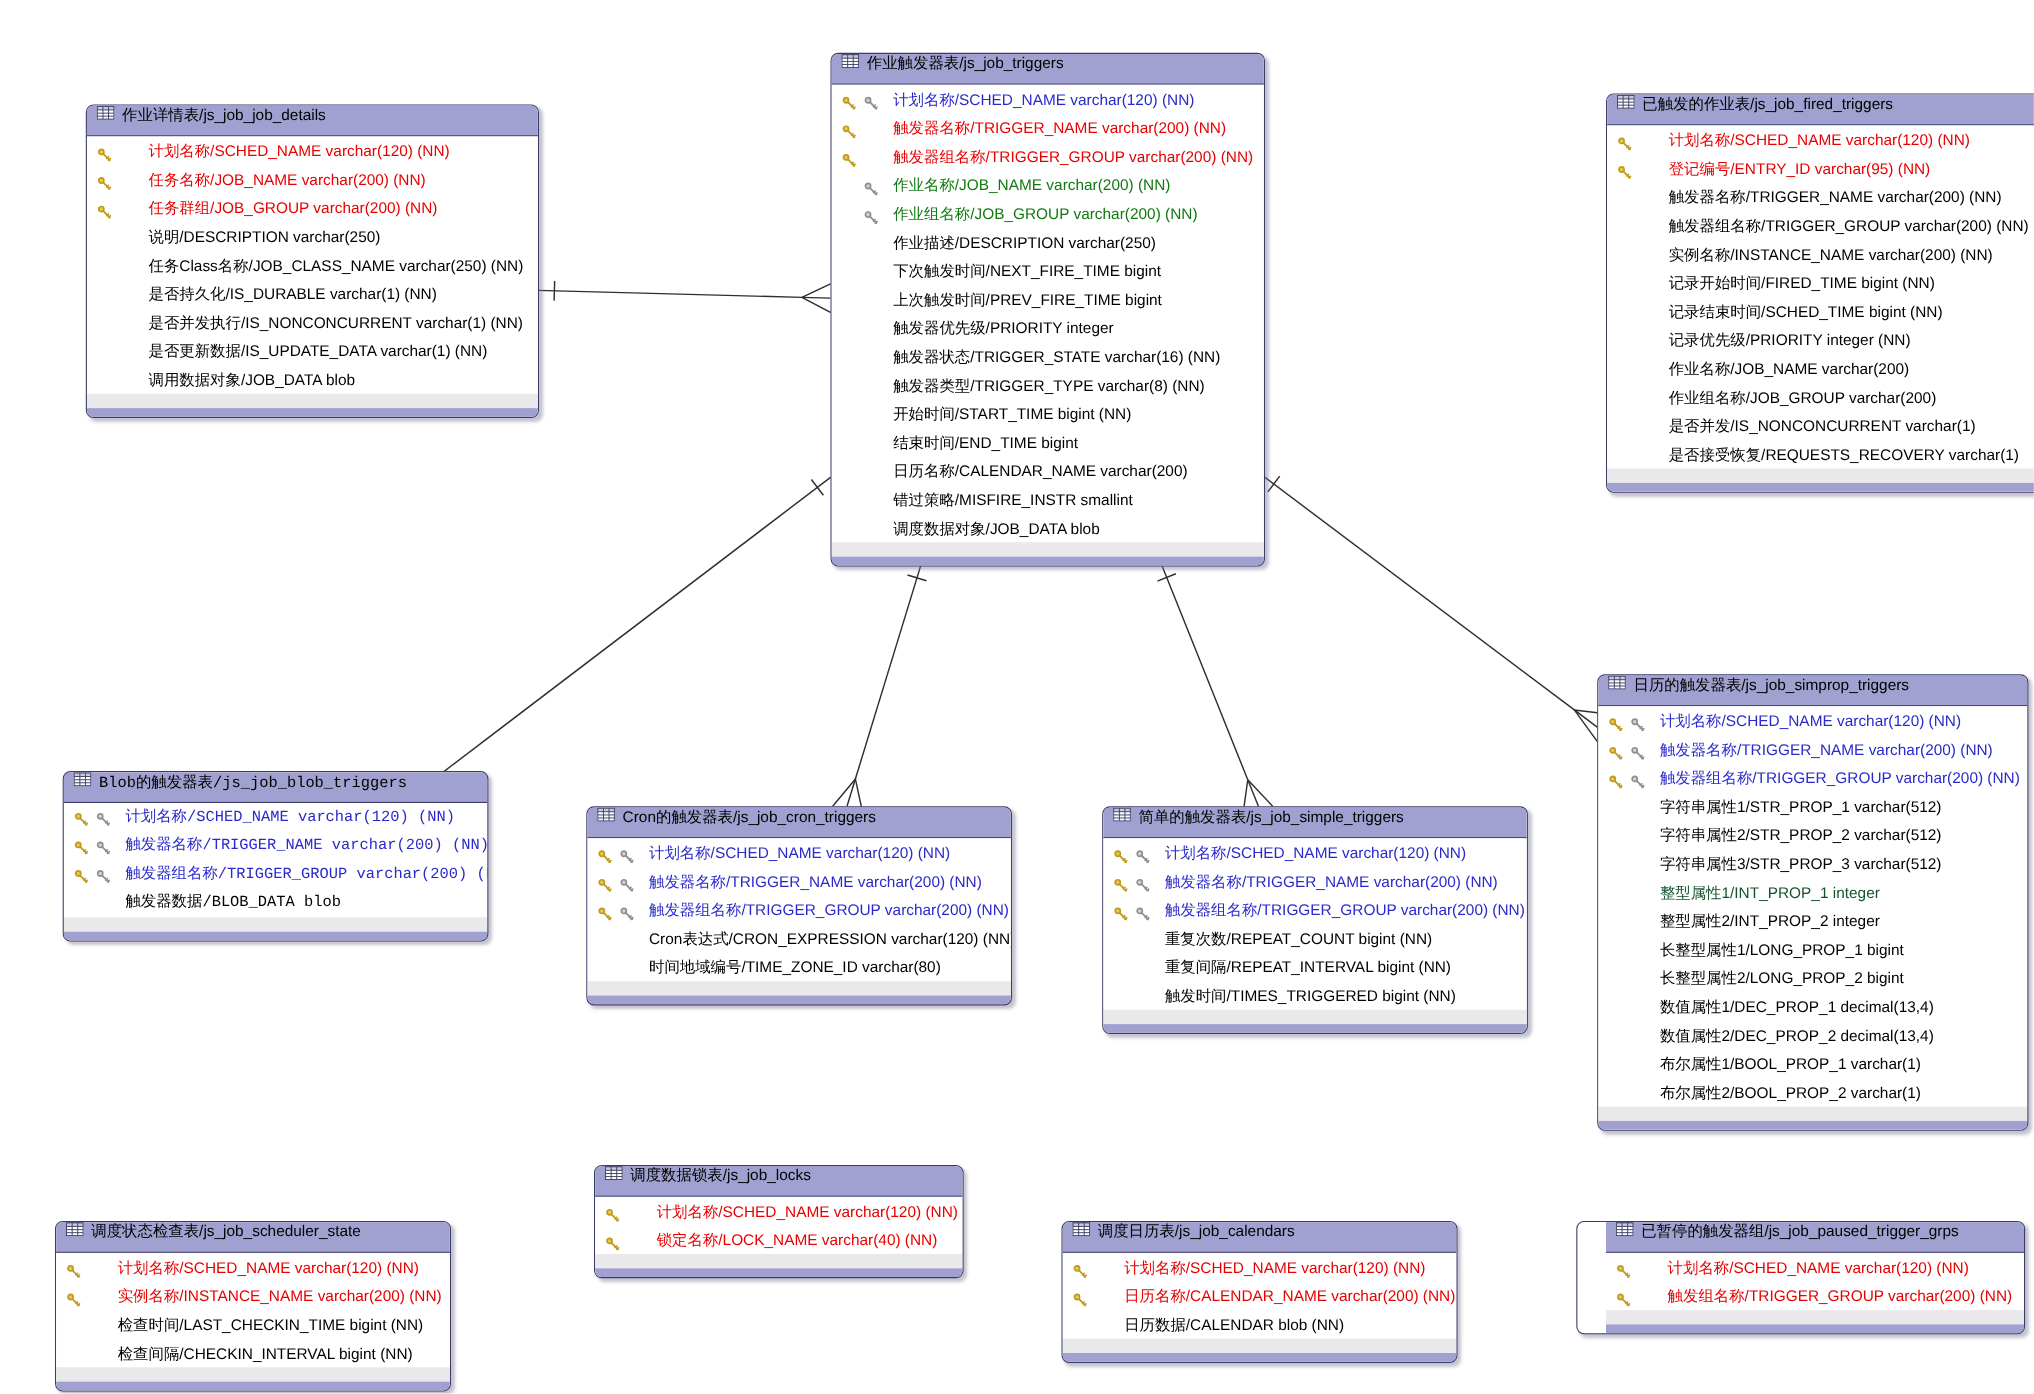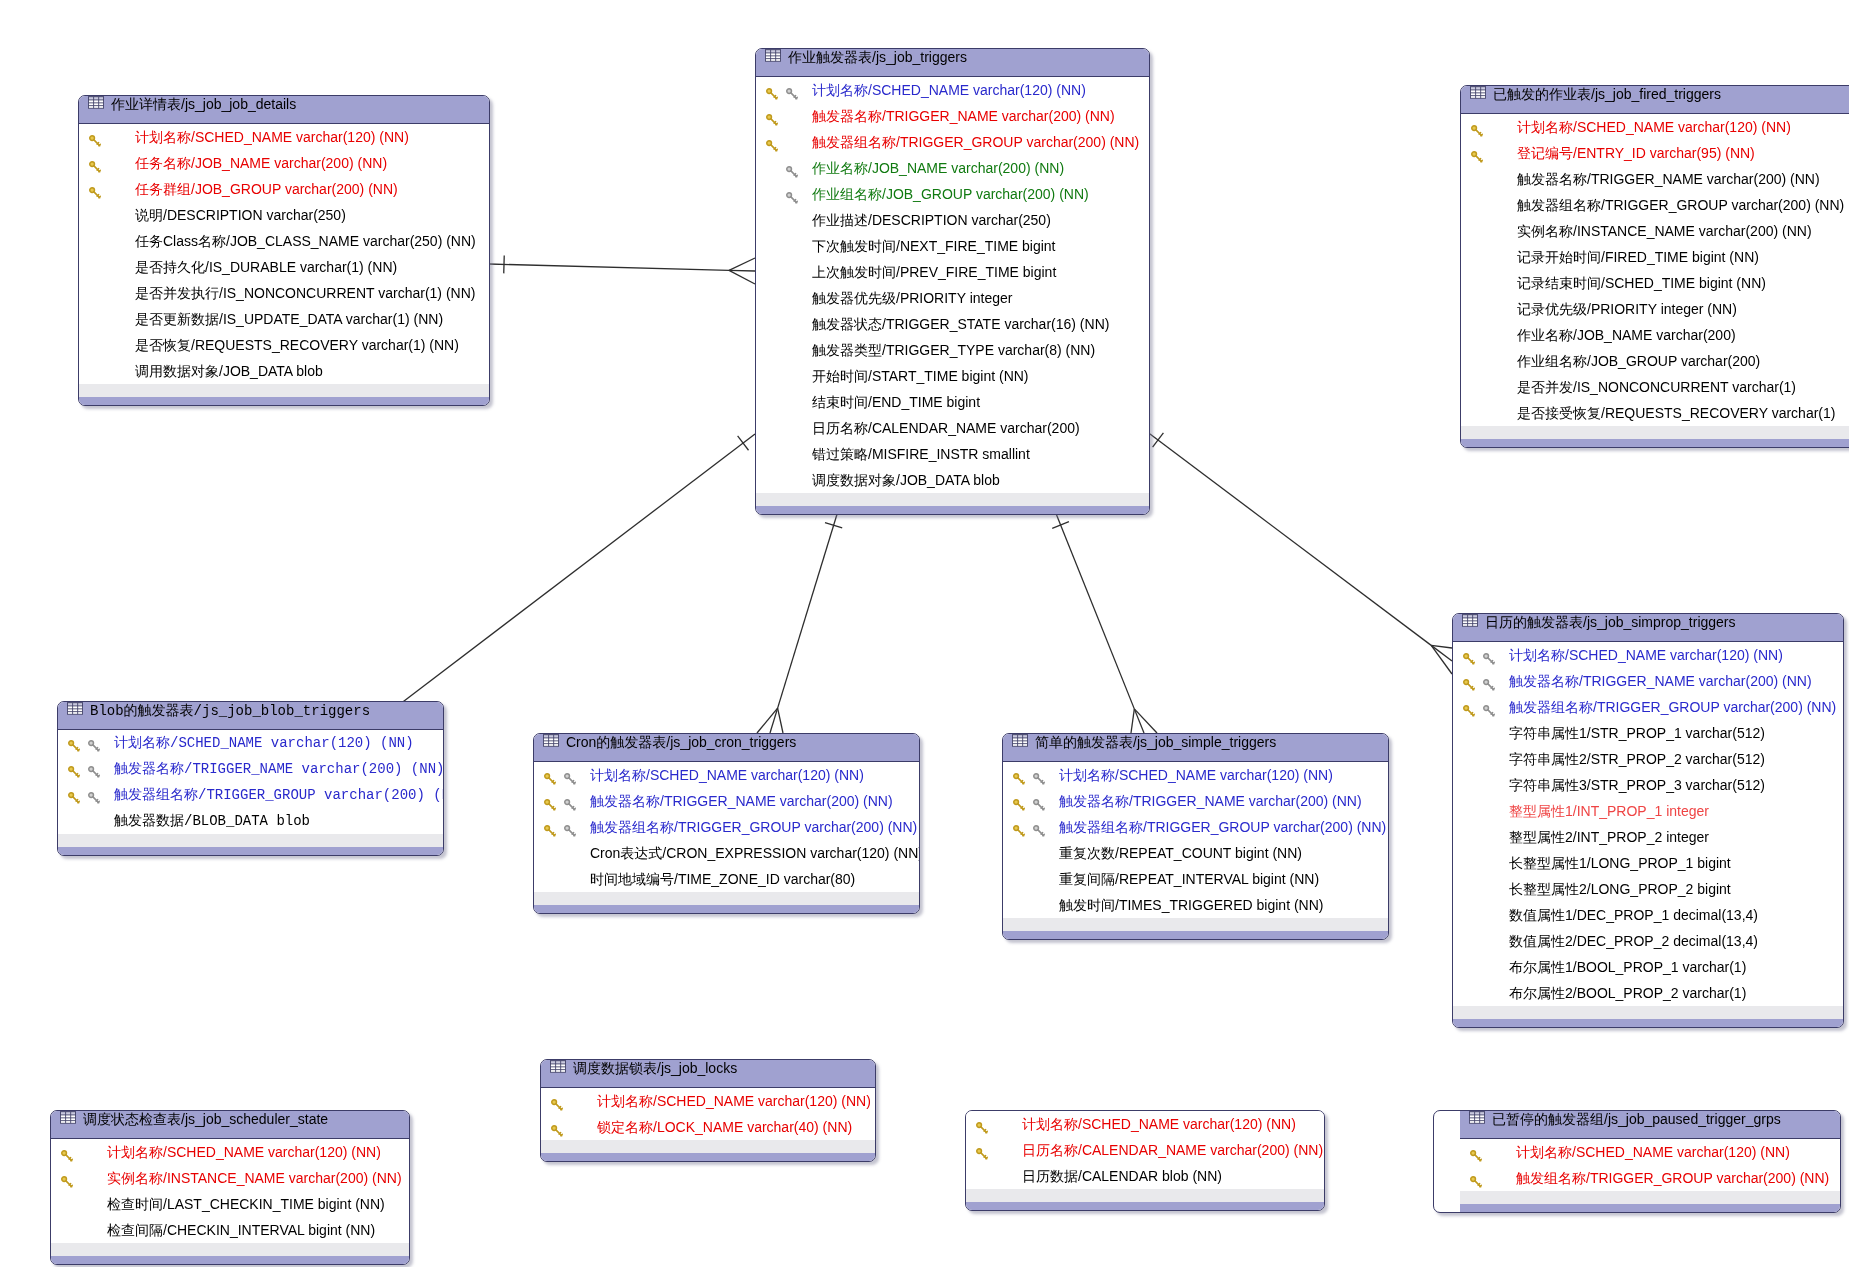--- a/index.html
+++ b/index.html
@@ -93,21 +93,20 @@
               <circle cx="4.7" cy="4.7" r="2.7" fill="#e8c94f" stroke="#c09a1d" stroke-width="1.7"></circle>
               <line x1="6.8" y1="6.8" x2="13.4" y2="13.4" stroke="#c09a1d" stroke-width="1.9" stroke-linecap="round"></line>
               <line x1="10.4" y1="11.6" x2="12.2" y2="9.8" stroke="#c09a1d" stroke-width="1.6" stroke-linecap="round"></line>
               <line x1="12.3" y1="13.5" x2="14.1" y2="11.7" stroke="#c09a1d" stroke-width="1.6" stroke-linecap="round"></line>
             </svg></span><span class="ftext" style="color: rgb(232, 0, 0);">任务群组/JOB_GROUP varchar(200) (NN)</span></div>
         <div class="frow"><span class="ftext" style="color: rgb(0, 0, 0);">说明/DESCRIPTION varchar(250)</span></div>
         <div class="frow"><span class="ftext" style="color: rgb(0, 0, 0);">任务Class名称/JOB_CLASS_NAME varchar(250) (NN)</span></div>
         <div class="frow"><span class="ftext" style="color: rgb(0, 0, 0);">是否持久化/IS_DURABLE varchar(1) (NN)</span></div>
         <div class="frow"><span class="ftext" style="color: rgb(0, 0, 0);">是否并发执行/IS_NONCONCURRENT varchar(1) (NN)</span></div>
         <div class="frow"><span class="ftext" style="color: rgb(0, 0, 0);">是否更新数据/IS_UPDATE_DATA varchar(1) (NN)</span></div>
-        <div class="frow"><span class="ftext" style="color: rgb(0, 0, 0);">是否恢复/REQUESTS_RECOVERY varchar(1) (NN)</span></div>
         <div class="frow"><span class="ftext" style="color: rgb(0, 0, 0);">调用数据对象/JOB_DATA blob</span></div>
       </div>
       <div class="tstrip"></div>
       <div class="tfoot"></div>
     </div>
     <div class="table" style="left: 755px; top: 48px; width: 393px;">
       <div class="thead">
         <span class="ticon">
           <svg width="16" height="13" viewBox="0 0 18 14">
             <rect x="0.5" y="0.5" width="17" height="13" fill="#ffffff" stroke="#44446a"></rect>
@@ -418,21 +417,21 @@
               <line x1="12.3" y1="13.5" x2="14.1" y2="11.7" stroke="#c09a1d" stroke-width="1.6" stroke-linecap="round"></line>
             </svg></span><span class="key s1"><svg width="14" height="14" viewBox="0 0 16 16">
               <circle cx="4.7" cy="4.7" r="2.7" fill="#d2d2d2" stroke="#8f8f8f" stroke-width="1.7"></circle>
               <line x1="6.8" y1="6.8" x2="13.4" y2="13.4" stroke="#8f8f8f" stroke-width="1.9" stroke-linecap="round"></line>
               <line x1="10.4" y1="11.6" x2="12.2" y2="9.8" stroke="#8f8f8f" stroke-width="1.6" stroke-linecap="round"></line>
               <line x1="12.3" y1="13.5" x2="14.1" y2="11.7" stroke="#8f8f8f" stroke-width="1.6" stroke-linecap="round"></line>
             </svg></span><span class="ftext" style="color: rgb(41, 41, 204);">触发器组名称/TRIGGER_GROUP varchar(200) (NN)</span></div>
         <div class="frow"><span class="ftext" style="color: rgb(0, 0, 0);">字符串属性1/STR_PROP_1 varchar(512)</span></div>
         <div class="frow"><span class="ftext" style="color: rgb(0, 0, 0);">字符串属性2/STR_PROP_2 varchar(512)</span></div>
         <div class="frow"><span class="ftext" style="color: rgb(0, 0, 0);">字符串属性3/STR_PROP_3 varchar(512)</span></div>
-        <div class="frow"><span class="ftext" style="color: #ef4444;">整型属性1/INT_PROP_1 integer</span></div>
+        <div class="frow"><span class="ftext" style="color: #14532d;">整型属性1/INT_PROP_1 integer</span></div>
         <div class="frow"><span class="ftext" style="color: rgb(0, 0, 0);">整型属性2/INT_PROP_2 integer</span></div>
         <div class="frow"><span class="ftext" style="color: rgb(0, 0, 0);">长整型属性1/LONG_PROP_1 bigint</span></div>
         <div class="frow"><span class="ftext" style="color: rgb(0, 0, 0);">长整型属性2/LONG_PROP_2 bigint</span></div>
         <div class="frow"><span class="ftext" style="color: rgb(0, 0, 0);">数值属性1/DEC_PROP_1 decimal(13,4)</span></div>
         <div class="frow"><span class="ftext" style="color: rgb(0, 0, 0);">数值属性2/DEC_PROP_2 decimal(13,4)</span></div>
         <div class="frow"><span class="ftext" style="color: rgb(0, 0, 0);">布尔属性1/BOOL_PROP_1 varchar(1)</span></div>
         <div class="frow"><span class="ftext" style="color: rgb(0, 0, 0);">布尔属性2/BOOL_PROP_2 varchar(1)</span></div>
       </div>
       <div class="tstrip"></div>
       <div class="tfoot"></div>
@@ -495,20 +494,33 @@
               <circle cx="4.7" cy="4.7" r="2.7" fill="#e8c94f" stroke="#c09a1d" stroke-width="1.7"></circle>
               <line x1="6.8" y1="6.8" x2="13.4" y2="13.4" stroke="#c09a1d" stroke-width="1.9" stroke-linecap="round"></line>
               <line x1="10.4" y1="11.6" x2="12.2" y2="9.8" stroke="#c09a1d" stroke-width="1.6" stroke-linecap="round"></line>
               <line x1="12.3" y1="13.5" x2="14.1" y2="11.7" stroke="#c09a1d" stroke-width="1.6" stroke-linecap="round"></line>
             </svg></span><span class="ftext" style="color: rgb(232, 0, 0);">锁定名称/LOCK_NAME varchar(40) (NN)</span></div>
       </div>
       <div class="tstrip"></div>
       <div class="tfoot"></div>
     </div>
     <div class="table" style="left: 965px; top: 1110px; width: 358px;">
+      <div class="thead">
+        <span class="ticon">
+          <svg width="16" height="13" viewBox="0 0 18 14">
+            <rect x="0.5" y="0.5" width="17" height="13" fill="#ffffff" stroke="#44446a"></rect>
+            <rect x="0.5" y="0.5" width="17" height="3.6" fill="#c9c9de" stroke="#44446a"></rect>
+            <line x1="6.3" y1="0.5" x2="6.3" y2="13.5" stroke="#44446a"></line>
+            <line x1="12" y1="0.5" x2="12" y2="13.5" stroke="#44446a"></line>
+            <line x1="0.5" y1="7.4" x2="17.5" y2="7.4" stroke="#44446a"></line>
+            <line x1="0.5" y1="10.5" x2="17.5" y2="10.5" stroke="#44446a"></line>
+          </svg>
+        </span>
+        <span class="ttitle">调度日历表/js_job_calendars</span>
+      </div>
       <div class="tbody">
         <div class="frow"><span class="key s0"><svg width="14" height="14" viewBox="0 0 16 16">
               <circle cx="4.7" cy="4.7" r="2.7" fill="#e8c94f" stroke="#c09a1d" stroke-width="1.7"></circle>
               <line x1="6.8" y1="6.8" x2="13.4" y2="13.4" stroke="#c09a1d" stroke-width="1.9" stroke-linecap="round"></line>
               <line x1="10.4" y1="11.6" x2="12.2" y2="9.8" stroke="#c09a1d" stroke-width="1.6" stroke-linecap="round"></line>
               <line x1="12.3" y1="13.5" x2="14.1" y2="11.7" stroke="#c09a1d" stroke-width="1.6" stroke-linecap="round"></line>
             </svg></span><span class="ftext" style="color: rgb(232, 0, 0);">计划名称/SCHED_NAME varchar(120) (NN)</span></div>
         <div class="frow"><span class="key s0"><svg width="14" height="14" viewBox="0 0 16 16">
               <circle cx="4.7" cy="4.7" r="2.7" fill="#e8c94f" stroke="#c09a1d" stroke-width="1.7"></circle>
               <line x1="6.8" y1="6.8" x2="13.4" y2="13.4" stroke="#c09a1d" stroke-width="1.9" stroke-linecap="round"></line>

